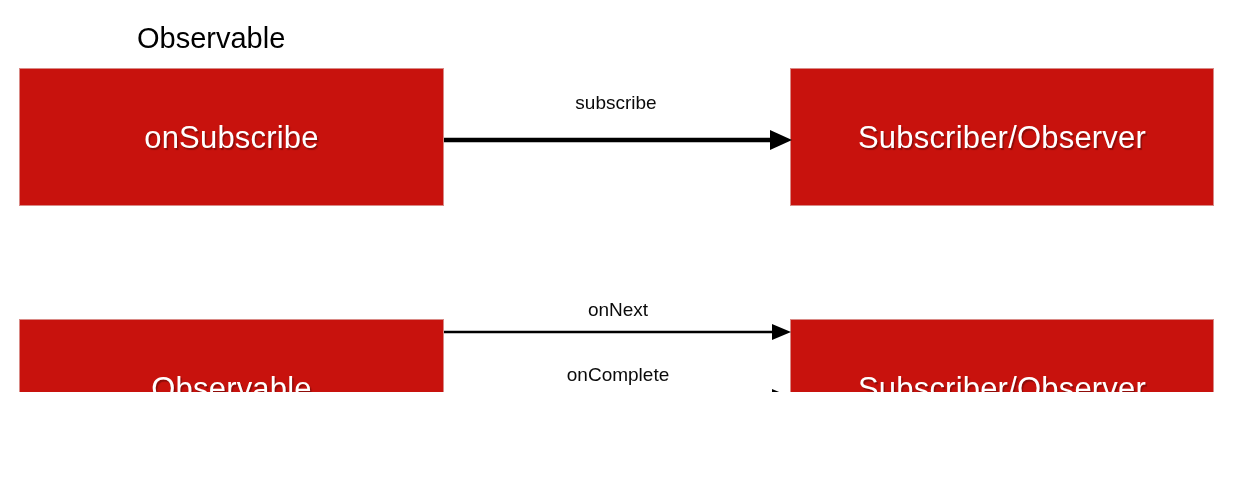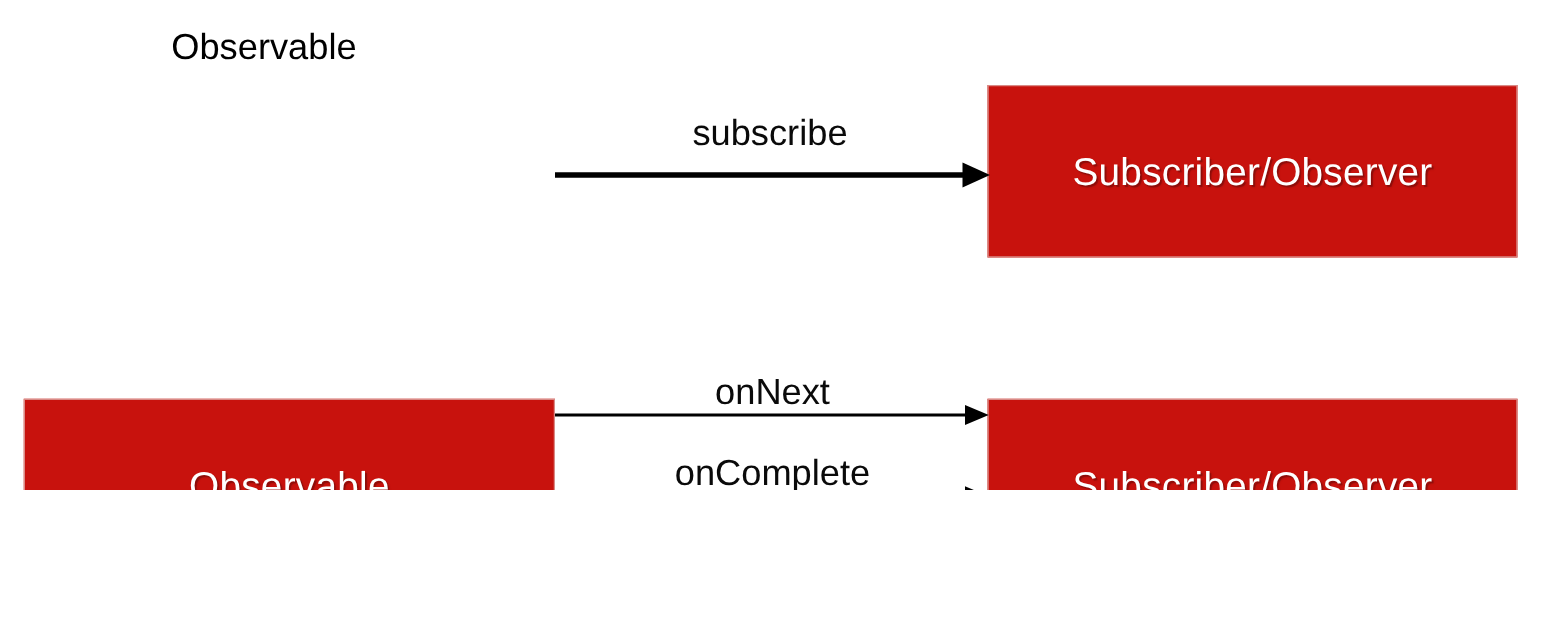--- a/index.html
+++ b/index.html
@@ -51,21 +51,21 @@
     color: #000000;
     font-size: 29px;
     line-height: 1;
     white-space: nowrap;
   }
   #label-observable-title { left: 137px; top: 24px; }
 
   .arrow-label {
     position: absolute;
     color: #0a0a0a;
-    font-size: 29px;
+    font-size: 19px;
     line-height: 1;
     white-space: nowrap;
     text-align: center;
     transform: translateX(-50%);
   }
   #label-subscribe   { left: 616px; top: 93px; }
   #label-onnext      { left: 618px; top: 300px; }
   #label-oncomplete  { left: 618px; top: 365px; }
   #label-onerror     { left: 618px; top: 419px; }
 
@@ -79,20 +79,23 @@
     pointer-events: none;
   }
 </style>
 </head>
 <body>
 
 <div id="canvas" style="background: rgb(255, 255, 255);">
 
   <div class="plain-label" id="label-observable-title">Observable</div>
 
+  <div class="box" id="box-observable-top" style="background: rgb(200, 18, 13); border-color: rgb(217, 138, 134);">
+    <span class="box-label" style="color: rgb(255, 255, 255);">onSubscribe</span>
+  </div>
 
   <div class="box" id="box-subscriber-top" style="background: rgb(200, 18, 13); border-color: rgb(217, 138, 134);">
     <span class="box-label" style="color: rgb(255, 255, 255);">Subscriber/Observer</span>
   </div>
 
   <div class="arrow-label" id="label-subscribe">subscribe</div>
 
   <div class="box" id="box-observable-bottom" style="background: rgb(200, 18, 13); border-color: rgb(217, 138, 134);">
     <span class="box-label" style="color: rgb(255, 255, 255);">Observable</span>
   </div>

